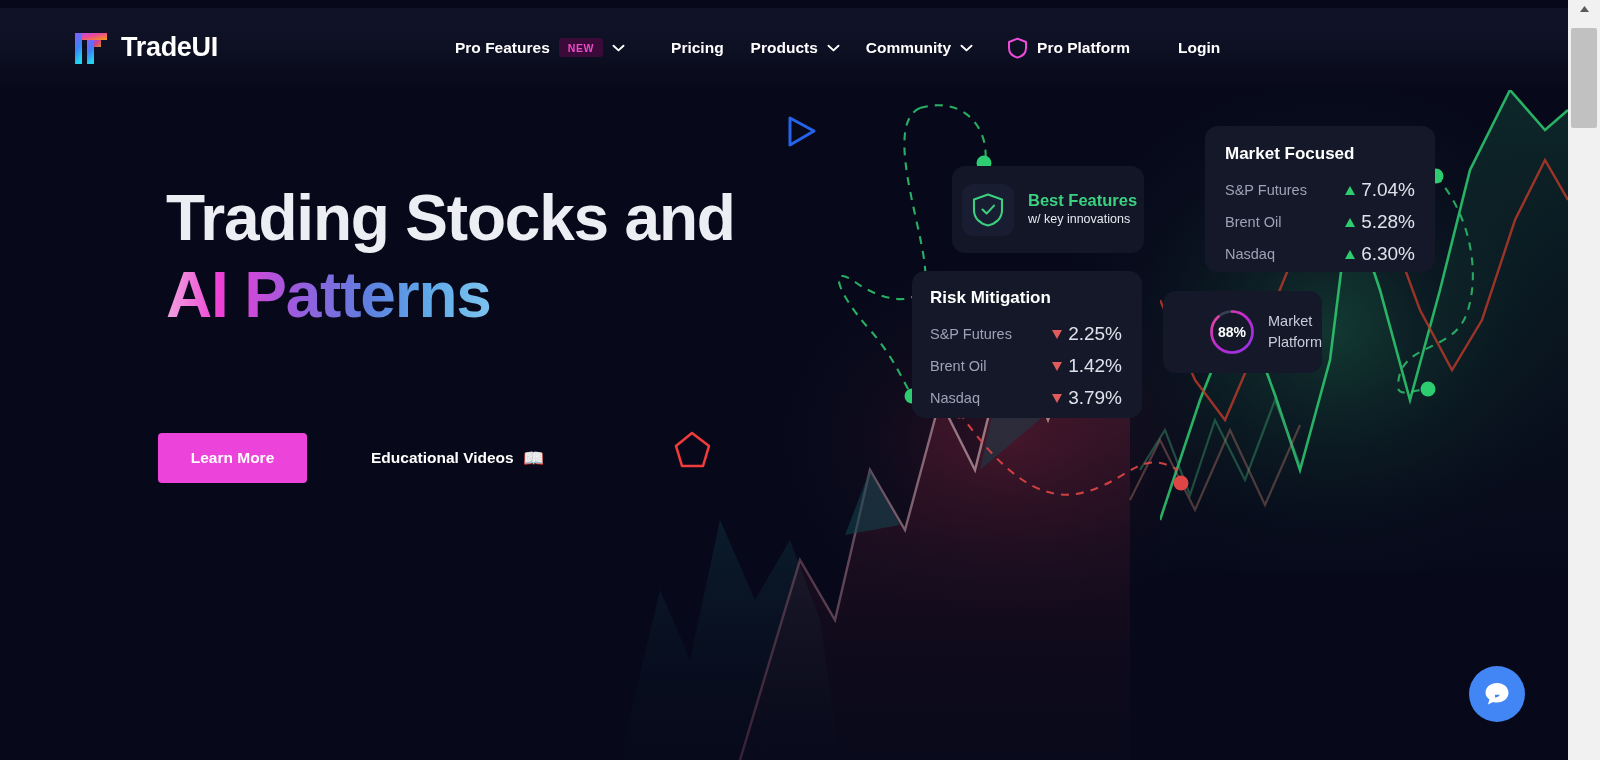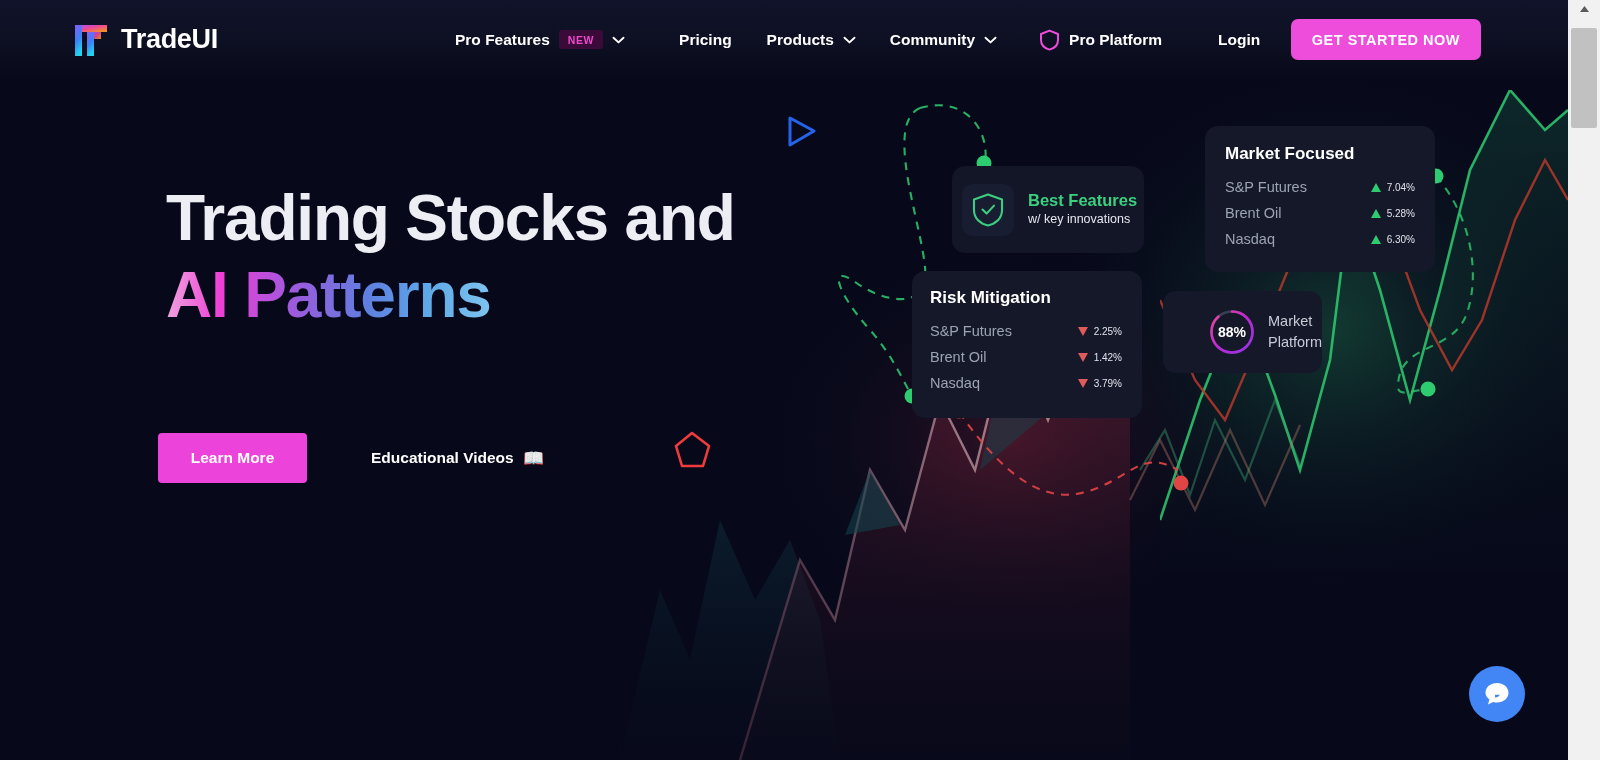--- a/index.html
+++ b/index.html
@@ -35,21 +35,21 @@
     position: absolute;
     left: 0; top: 0;
     width: 1568px;
     height: 760px;
     pointer-events: none;
   }
 
   
   #navbar {
     position: absolute;
-    left: 0; top: 0;
+    left: 0; top: 8px;
     width: 1568px;
     height: 79px;
     background: linear-gradient(180deg, #11132a 0%, #0d0f22 55%, #080a1b 100%);
     display: flex;
     align-items: center;
     z-index: 40;
     padding-left: 40px;
   }
 
   #logo-wrap {
@@ -70,21 +70,21 @@
     line-height: 1;
   }
 
   #nav-links {
     position: absolute;
     left: 455px;
     top: 0;
     height: 79px;
     display: flex;
     align-items: center;
-    gap: 8px;
+    gap: 0px;
   }
   .nav-item {
     display: flex;
     align-items: center;
     gap: 9px;
     color: #ffffff;
     font-size: 15.5px;
     font-weight: bold;
     cursor: pointer;
     white-space: nowrap;
@@ -259,21 +259,21 @@
     justify-content: space-between;
     align-items: center;
     margin-bottom: 10px;
     white-space: nowrap;
   }
   .q-name {
     color: #9ca3b4;
     font-size: 14.5px;
   }
   .q-val {
-    font-size: 10px;
+    font-size: 19px;
     display: flex;
     align-items: center;
     gap: 6px;
   }
   .q-up { color: #dfe2ea; }
   .q-down { color: #dfe2ea; }
   .tri-up {
     width: 0; height: 0;
     border-left: 5.5px solid transparent;
     border-right: 5.5px solid transparent;
@@ -503,21 +503,20 @@
         <div class="nav-item nav-gap-5">
           <svg id="shield-nav" viewBox="0 0 21 22">
             <path d="M10.5 1.6 L19 5 V11 C19 16.2 15.2 19.4 10.5 20.6 C5.8 19.4 2 16.2 2 11 V5 Z" fill="none" stroke="#ee4ddb" stroke-width="2" stroke-linejoin="round"></path>
           </svg>
           <span>Pro Platform</span>
         </div>
 
         <div id="login-link">Login</div>
       </div>
 
-      <button id="get-started">GET STARTED NOW</button>
     </nav>
 
     <div id="hero-copy">
       <div class="headline">Trading Stocks and</div>
       <div class="headline"><span class="headline-grad">AI Patterns</span></div>
     </div>
 
     <div id="hero-actions">
       <button id="learn-more">Learn More</button>
       <div id="edu-videos">

